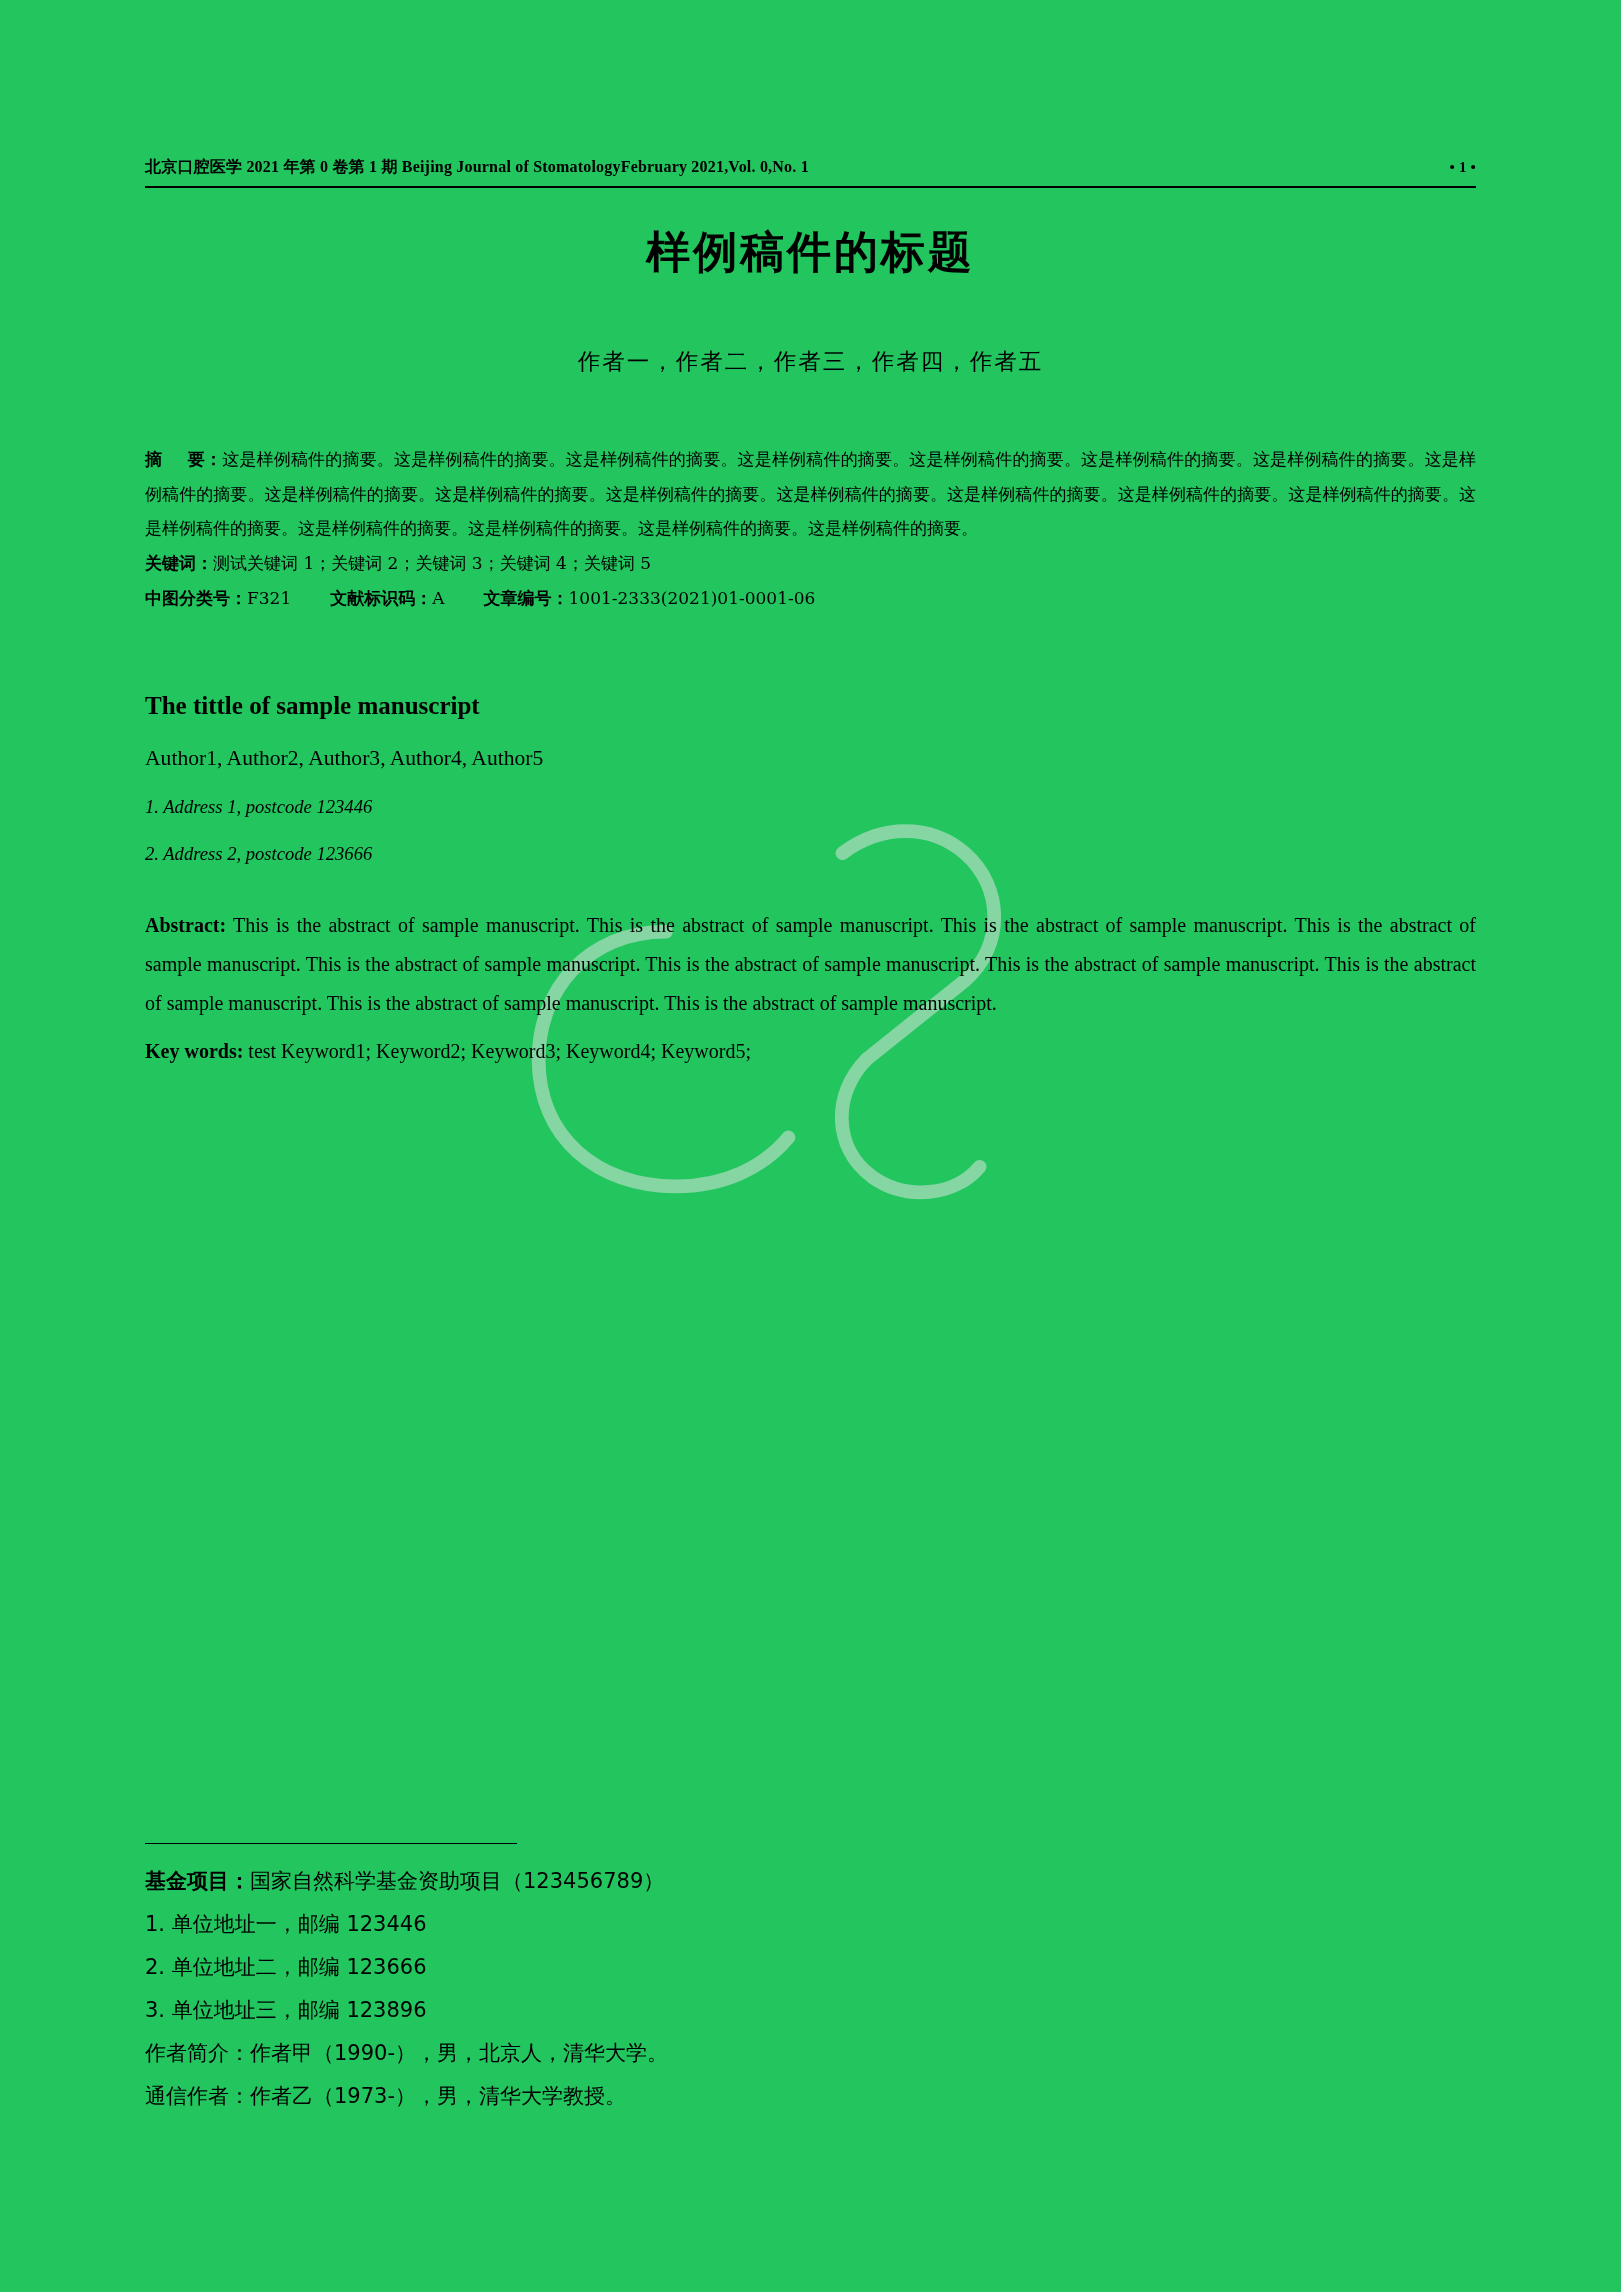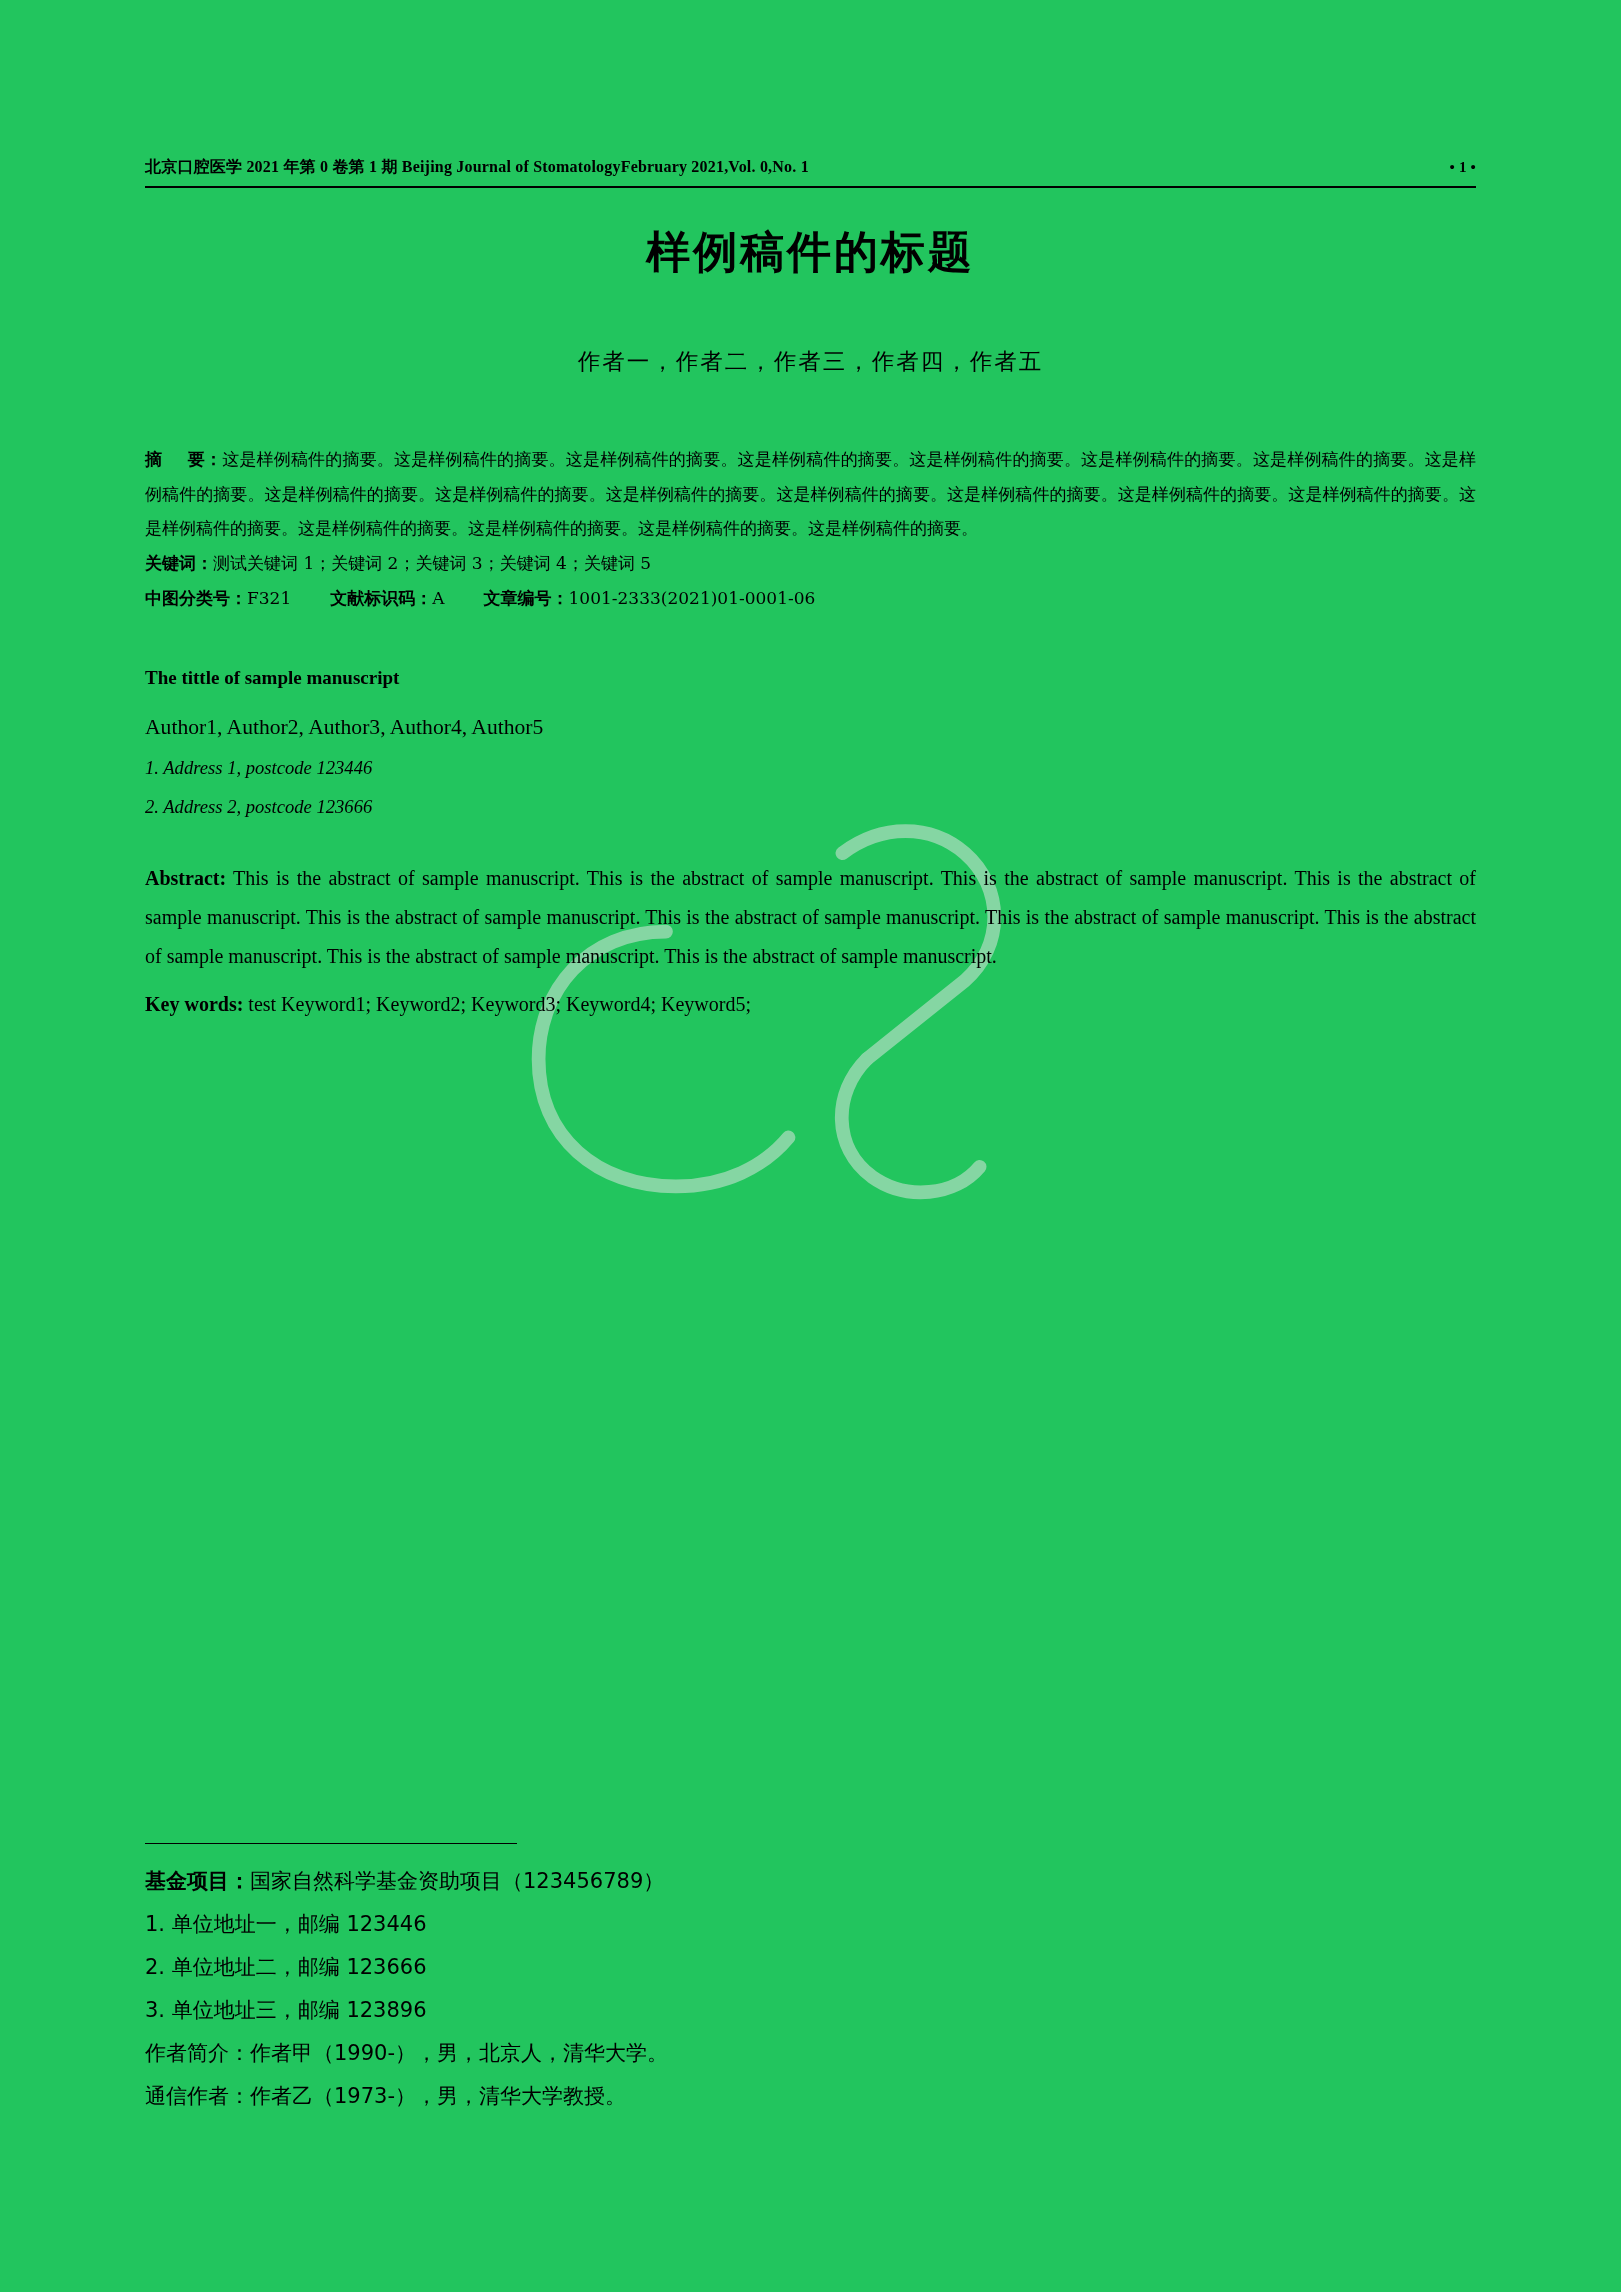--- a/index.html
+++ b/index.html
@@ -79,31 +79,31 @@
     font-family: "DejaVu Serif", serif;
     font-size: 17px;
     line-height: 2.05;
   }
   .cn-kw .lbl-bold, .cn-class .lbl-bold { font-size: 17px; }
   .gap-sm { display: inline-block; width: 25.5px; }
   .gap-md { display: inline-block; width: 39px; }
 
   
   .en-title {
-    margin-top: 51px;
+    margin-top: 76px;
     font-family: "Liberation Serif", serif;
     font-weight: bold;
-    font-size: 19px;
+    font-size: 25px;
   }
   .en-authors {
     margin-top: 25.5px;
     font-size: 21.6px;
   }
   .en-addr {
-    margin-top: 17px;
+    margin-top: 25px;
     font-style: italic;
     font-size: 18.6px;
   }
   .en-abs {
     margin-top: 41px;
     font-size: 20px;
     line-height: 1.95;
     text-align: justify;
   }
   .en-abs b { font-weight: bold; }

